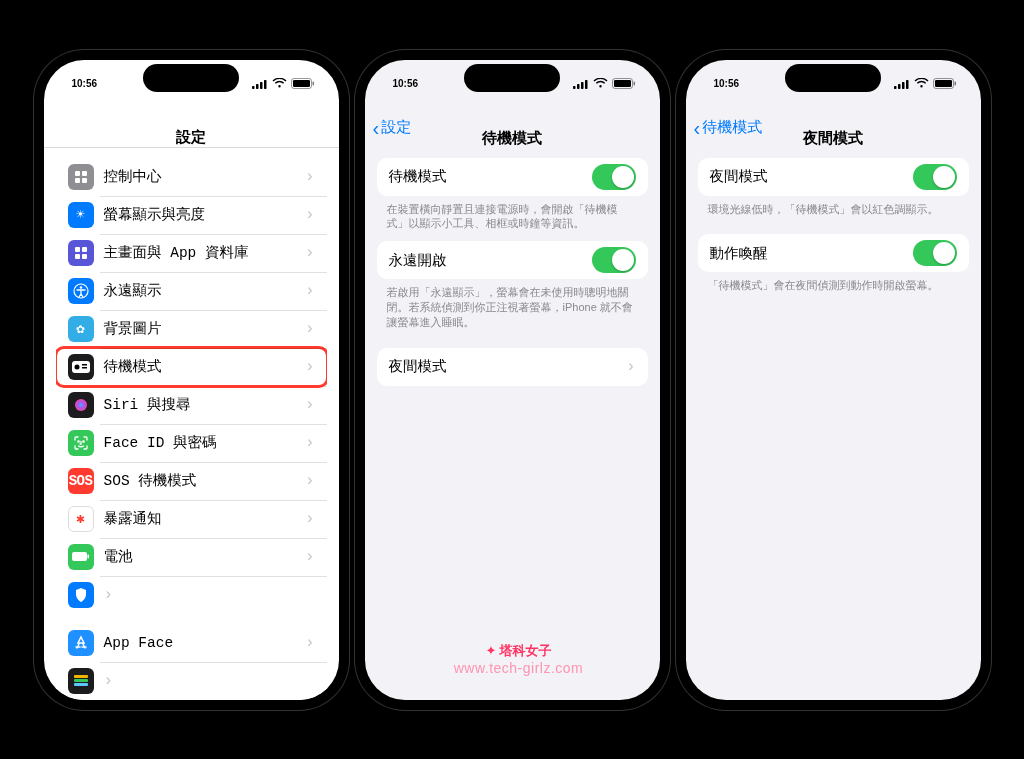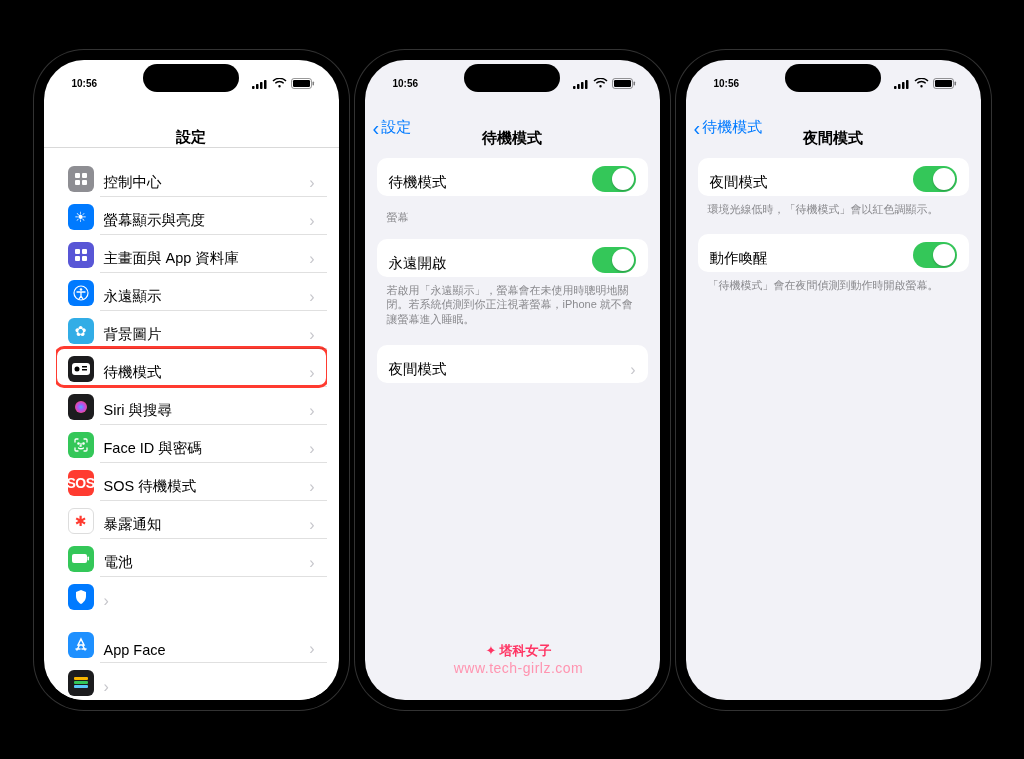--- a/index.html
+++ b/index.html
@@ -101,24 +101,25 @@
     line-height: 1.35;
   }
   .section-header {
     font-size: 11px;
     color: #8a8a8e;
     padding: 14px 22px 4px 22px;
   }
 
   .row {
     display: flex;
-    align-items: flex-end;
+    align-items: center;
     min-height: 38px;
     padding: 4px 12px 4px 12px;
     position: relative;
+    font-family: Liberation Mono, monospace;
   }
   .row + .row::before {
     content: "";
     position: absolute;
     left: 44px;
     right: 0;
     top: 0;
     height: 0.5px;
     background: rgba(0,0,0,0.12);
   }
@@ -403,22 +404,22 @@
       </div>
       <span class="nav-title">待機模式</span>
     </div>
     <div class="content">
       <div class="group">
         <div class="row noicon">
           <span class="label">待機模式</span>
           <span class="toggle"></span>
         </div>
       </div>
-
-      <div class="section-header">螢幕</div>
+      <div class="row-footer">在裝置橫向靜置且連接電源時，會開啟「待機模式」以顯示小工具、相框或時鐘等資訊。</div>
+
       <div class="group">
         <div class="row noicon">
           <span class="label">永遠開啟</span>
           <span class="toggle"></span>
         </div>
       </div>
       <div class="row-footer">若啟用「永遠顯示」，螢幕會在未使用時聰明地關閉。若系統偵測到你正注視著螢幕，iPhone 就不會讓螢幕進入睡眠。</div>
 
       <div class="group" style="margin-top:18px;">
         <div class="row noicon">

